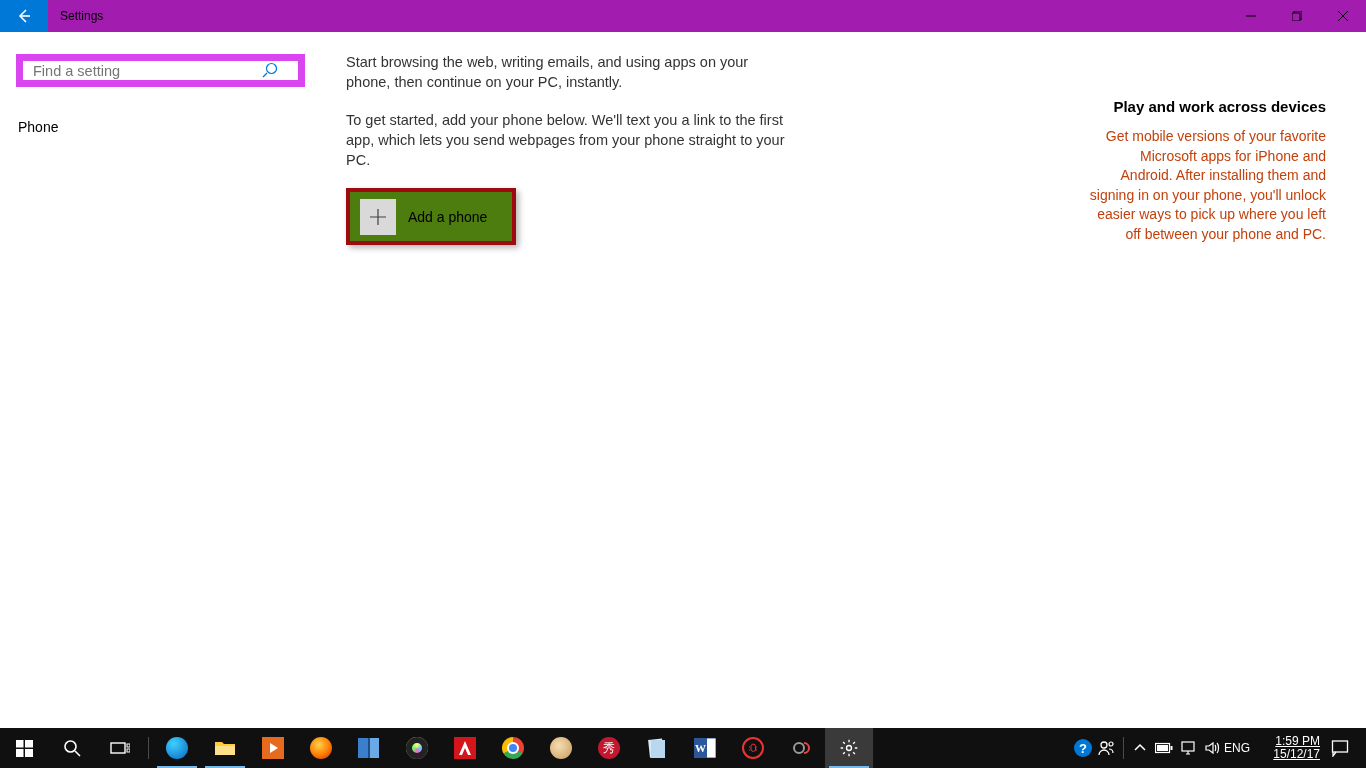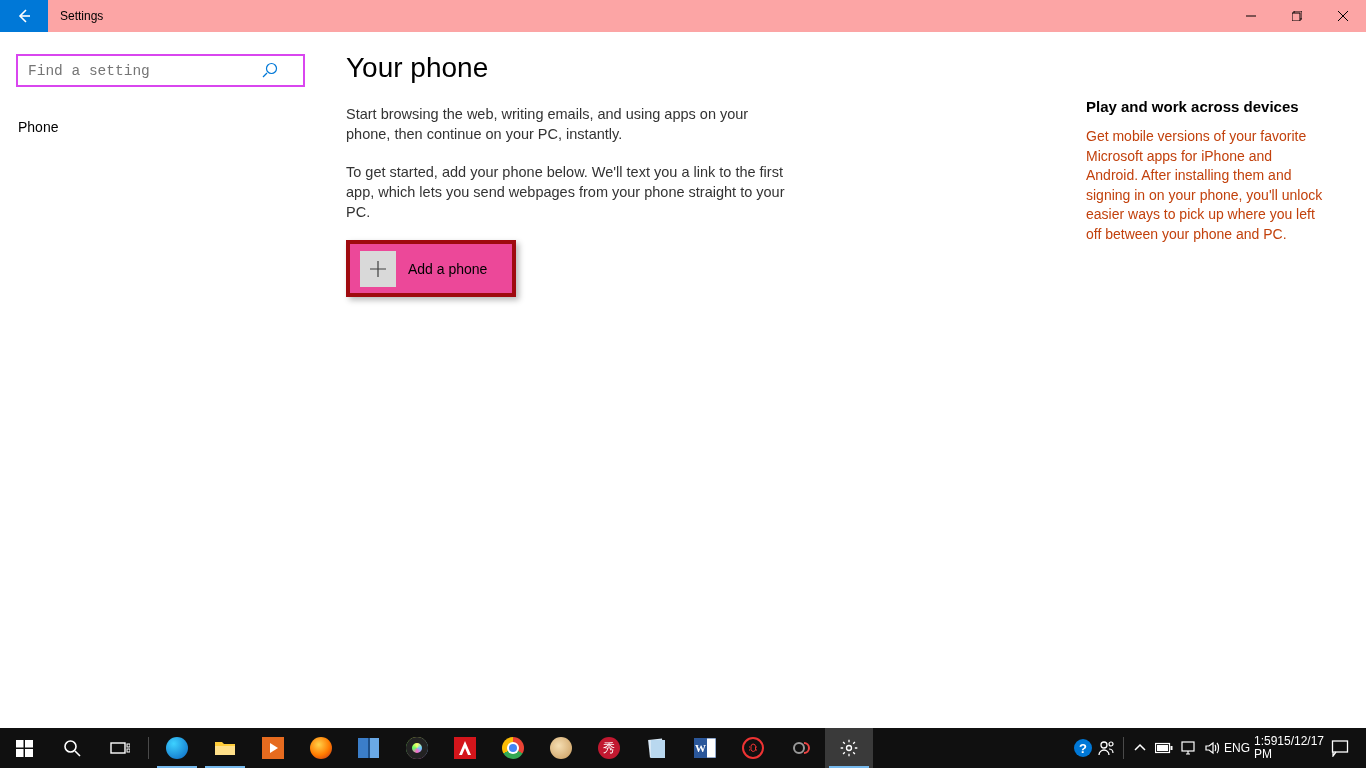--- a/index.html
+++ b/index.html
@@ -1,62 +1,62 @@
 <!DOCTYPE html>
 <html><head>
 <meta charset="utf-8">
 <style>
   * { box-sizing: border-box; margin: 0; padding: 0; }
   html, body { width: 1366px; height: 768px; overflow: hidden; font-family: "Segoe UI", Arial, sans-serif; background: #fff; color: #000; }
   
-  .titlebar { height: 32px; display: flex; align-items: stretch; background: #fca5a5; }
+  .titlebar { height: 32px; display: flex; align-items: stretch; background: #a21caf; }
   .back-btn { width: 48px; background: #0078d7; display: flex; align-items: center; justify-content: center; color: #fff; }
   .back-btn svg { width: 16px; height: 16px; }
   .title-text { display: flex; align-items: center; padding-left: 12px; font-size: 12px; color: #000; }
   .title-spacer { flex: 1; }
   .win-controls { display: flex; }
   .win-btn { width: 46px; display: flex; align-items: center; justify-content: center; }
   .win-btn svg { width: 10px; height: 10px; }
   
   .app-body { display: flex; height: calc(768px - 32px - 40px); }
   
   .sidebar { width: 310px; padding: 22px 16px 0 16px; }
   .home-row { display: flex; align-items: center; height: 40px; gap: 14px; margin-bottom: 14px; padding-left: 4px; }
   .home-row .gear { width: 18px; height: 18px; }
   .home-row span { font-size: 15px; }
   .search-wrap { position: relative; }
-  .search-input { width: 289px; height: 33px; border: 2px solid #d946ef; padding: 0 32px 0 10px; font-size: 14.5px; color: #555; outline: none; font-family: Liberation Mono, monospace; }
+  .search-input { width: 289px; height: 33px; border: 7px solid #d946ef; padding: 0 32px 0 10px; font-size: 14.5px; color: #555; outline: none; font-family: Liberation Sans, sans-serif; }
   .search-icon { position: absolute; right: 16px; top: 8px; width: 16px; height: 16px; color: #0078d7; transform: scaleX(-1); }
   .nav-item { font-size: 14px; padding: 10px 2px; margin-top: 22px; }
   
   .main { flex: 1; padding: 20px 24px 0 36px; display: flex; }
   .center-col { width: 480px; }
   .page-title { font-size: 28px; font-weight: 400; margin-bottom: 20px; }
   .para { font-size: 14.5px; color: #333; line-height: 1.38; margin-bottom: 18px; max-width: 440px; }
-  .add-phone-box { width: 170px; height: 57px; border: 4px solid #9f0a0f; display: flex; align-items: center; box-shadow: 3px 3px 6px rgba(0,0,0,0.28); background: #ec4899; }
+  .add-phone-box { width: 170px; height: 57px; border: 4px solid #9f0a0f; display: flex; align-items: center; box-shadow: 3px 3px 6px rgba(0,0,0,0.28); background: #4d7c0f; }
   .add-phone-box .plus-tile { width: 36px; height: 36px; margin-left: 10px; background: #d9d9d9; display: flex; align-items: center; justify-content: center; }
   .add-phone-box .plus-tile svg { width: 18px; height: 18px; }
   .add-phone-box .lbl { margin-left: 12px; font-size: 14px; }
   
   .info-col { flex: 1; padding-left: 260px; padding-top: 46px; }
-  .info-block { margin-bottom: 40px; max-width: 240px; }
+  .info-block { margin-bottom: 40px; max-width: 240px; text-align: right; }
   .info-heading { font-size: 15px; font-weight: 600; margin-bottom: 12px; }
   .info-text { font-size: 14px; color: #c2410c; line-height: 1.4; margin-bottom: 10px; }
   .link { font-size: 14px; color: #0067c0; line-height: 1.4; }
   
   .taskbar { position: absolute; left: 0; bottom: 0; width: 1366px; height: 40px; background: #101010; display: flex; align-items: center; }
   .tb-btn { width: 48px; height: 40px; display: flex; align-items: center; justify-content: center; color: #fff; position: relative; }
   .tb-divider { width: 1px; height: 22px; background: #4a4a4a; margin: 0 4px; }
   .tb-btn.active { background: #3a3a3a; }
   .tb-btn.underline::after { content: ""; position: absolute; bottom: 0; left: 4px; right: 4px; height: 2px; background: #76b9ed; }
   .tb-spacer { flex: 1; }
   .tray { display: flex; align-items: center; color: #fff; font-size: 12px; padding-right: 6px; }
   .tray .tray-ico { width: 24px; height: 40px; display:flex;align-items:center;justify-content:center; color:#fff; }
   .tray .lang { width: 34px; font-size: 12px; text-align:left; }
-  .clock { display:flex;flex-direction:row;align-items:flex-start;justify-content:center;line-height:1.1;font-size:12px; width: 62px; }
+  .clock { display:flex;flex-direction:column;align-items:flex-end;justify-content:center;line-height:1.1;font-size:12px; width: 62px; text-decoration: underline; }
   .action-center { width:40px; height:40px; display:flex;align-items:center;justify-content:center;color:#fff; position:relative;}
   .generic-circle { width:22px;height:22px;border-radius:50%; }
   svg { display:block; }
 </style>
 </head>
 <body>
 
 <div class="titlebar">
   <div class="back-btn">
     <svg viewBox="0 0 16 16">
@@ -94,21 +94,20 @@
       <svg class="search-icon" viewBox="0 0 16 16">
           <circle cx="6.5" cy="6.5" r="5" fill="none" stroke="currentColor" stroke-width="1.2"></circle>
           <path d="m11 11 4 4" stroke="currentColor" stroke-width="1.2"></path>
         </svg>
     </div>
     <div class="nav-item">Phone</div>
   </div>
 
   <div class="main">
     <div class="center-col">
-      <h1 class="page-title">Your phone</h1>
       <p class="para">Start browsing the web, writing emails, and using apps on your phone, then continue on your PC, instantly.</p>
       <p class="para">To get started, add your phone below. We'll text you a link to the first app, which lets you send webpages from your phone straight to your PC.</p>
       <div class="add-phone-box">
         <div class="plus-tile">
           <svg viewBox="0 0 18 18">
               <path d="M9 1v16M1 9h16" stroke="#404040" stroke-width="1.2"></path>
             </svg>
         </div>
         <span class="lbl">Add a phone</span>
       </div>

